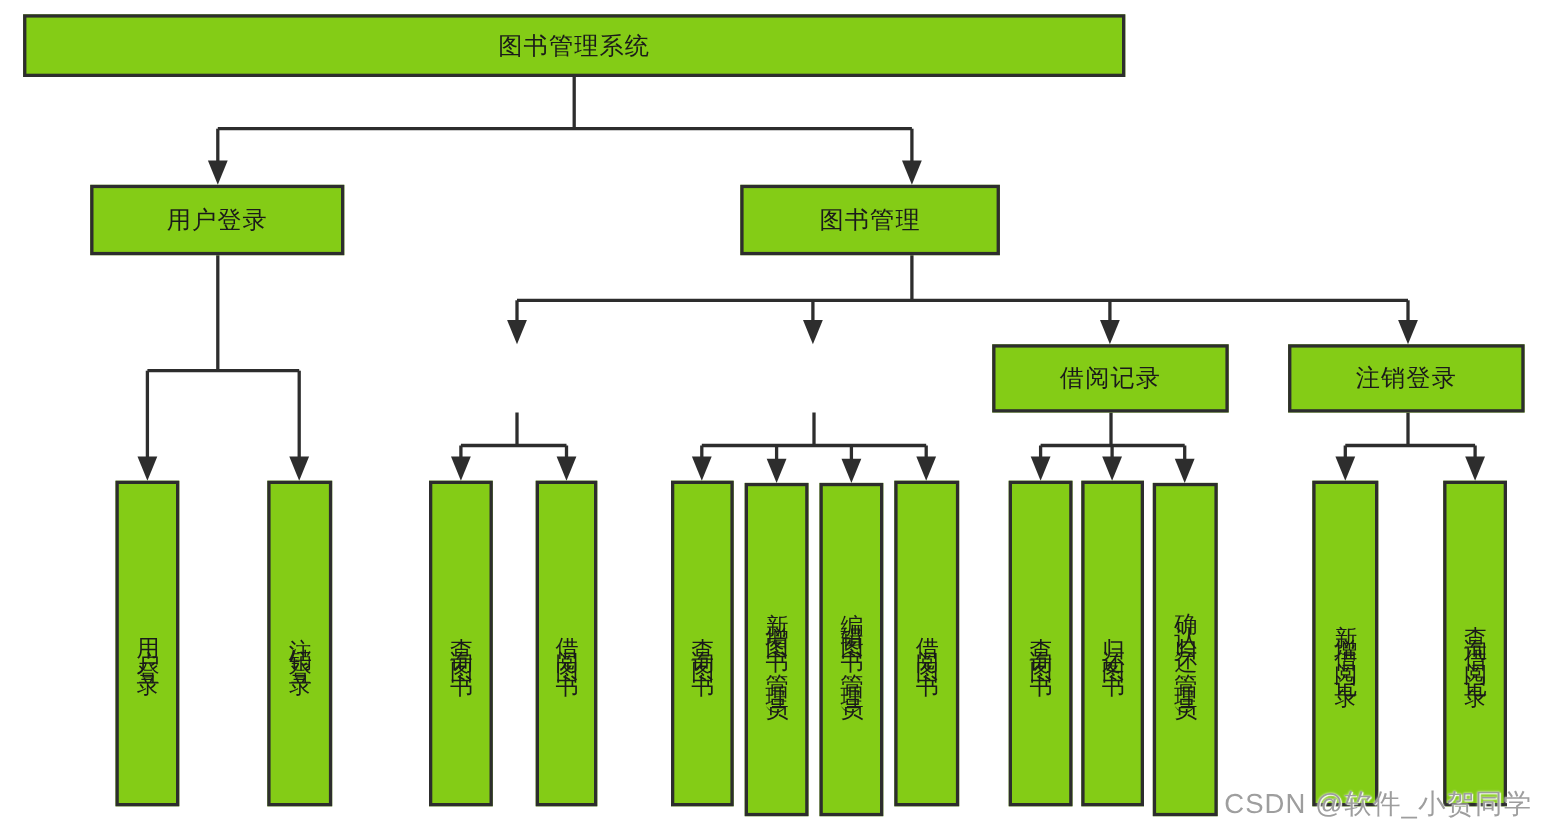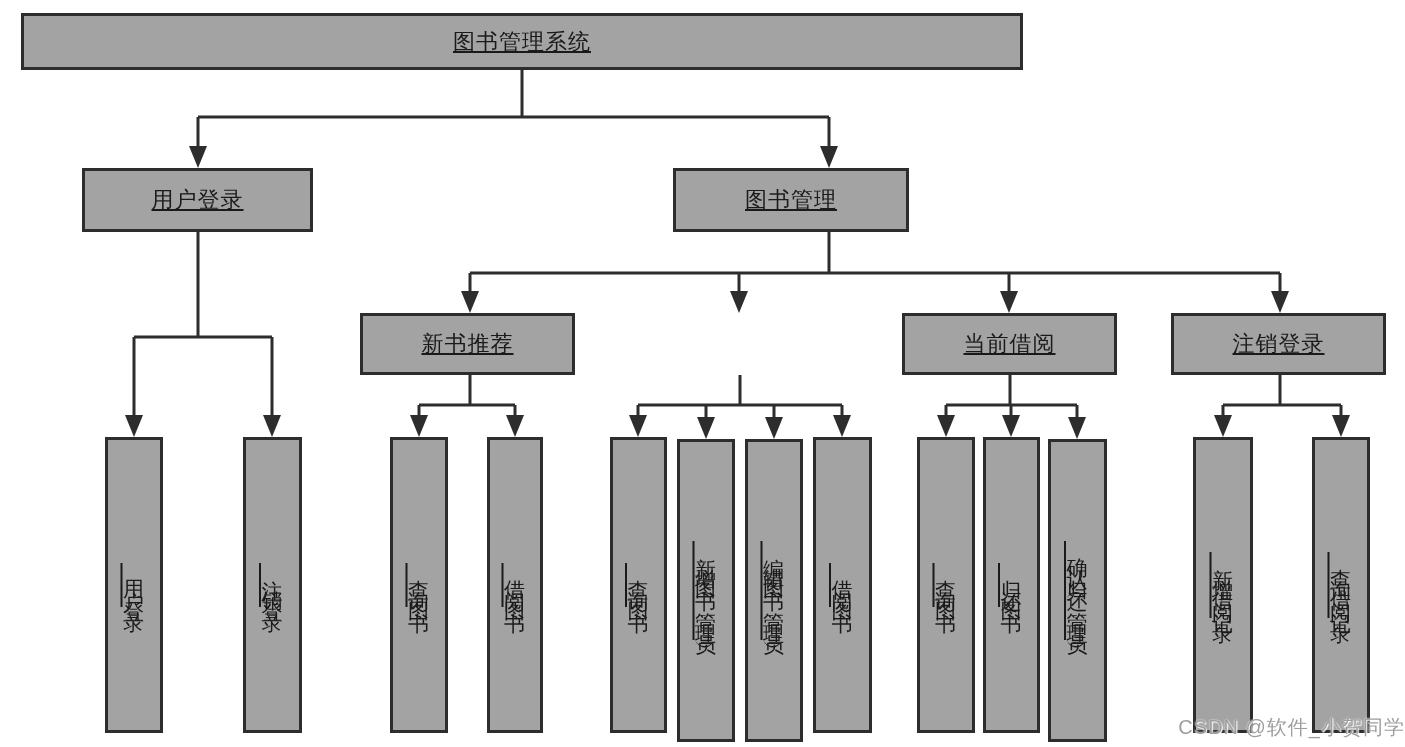--- a/index.html
+++ b/index.html
@@ -14,40 +14,39 @@
     width:1405px;height:747px;
     background:var(--bg);
     font-family:"Liberation Sans", sans-serif;
     overflow:hidden;
   }
   .stage svg{position:absolute;left:0;top:0;}
   .box{
     position:absolute;
     box-sizing:border-box;
     border:3px solid var(--line);
-    background:#a3a3a3;
+    background:#84cc16;
     color:var(--text);
     display:flex;
     align-items:center;
     justify-content:center;
-    text-decoration:underline;
   }
   .hbox{font-size:22px;letter-spacing:1px;}
   .vbox{font-size:21px;}
   .vbox span{
     writing-mode:vertical-rl;
     text-orientation:mixed;
     letter-spacing:11px;
     line-height:1;
   }
   .watermark{
     position:absolute;
-    right:0;
+    right:12px;
     top:714px;
-    font-size:20px;
+    font-size:25px;
     color:var(--wm);
     letter-spacing:1px;
     text-shadow:0 0 2px #fff, 1px 1px 1px #fff;
     white-space:nowrap;
     z-index:5;
   }
 </style>
 </head>
 <body>
 
@@ -106,22 +105,21 @@
       <polygon points="1214,415 1232,415 1223,437" fill="#2d2d2d"></polygon>
       <line x1="1341" y1="405" x2="1341" y2="421" stroke="#2d2d2d" stroke-width="3"></line>
       <polygon points="1332,415 1350,415 1341,437" fill="#2d2d2d"></polygon>
     </svg>
 
   <div class="box hbox" style="left:21px;top:13px;width:1002px;height:57px">图书管理系统</div>
 
   <div class="box hbox" style="left:82px;top:168px;width:231px;height:64px">用户登录</div>
   <div class="box hbox" style="left:673px;top:168px;width:236px;height:64px">图书管理</div>
 
-  <div class="box hbox" style="left:360px;top:313px;width:215px;height:62px">新书推荐</div>
-  <div class="box hbox" style="left:902px;top:313px;width:215px;height:62px">当前借阅</div>
+  <div class="box hbox" style="left:902px;top:313px;width:215px;height:62px">借阅记录</div>
   <div class="box hbox" style="left:1171px;top:313px;width:215px;height:62px">注销登录</div>
 
   <div class="box vbox" style="left:105px;top:437px;width:58px;height:296px">
     <span>用户登录</span>
     </div>
   <div class="box vbox" style="left:243px;top:437px;width:59px;height:296px">
     <span>注销登录</span>
     </div>
 
   <div class="box vbox" style="left:390px;top:437px;width:58px;height:296px">

